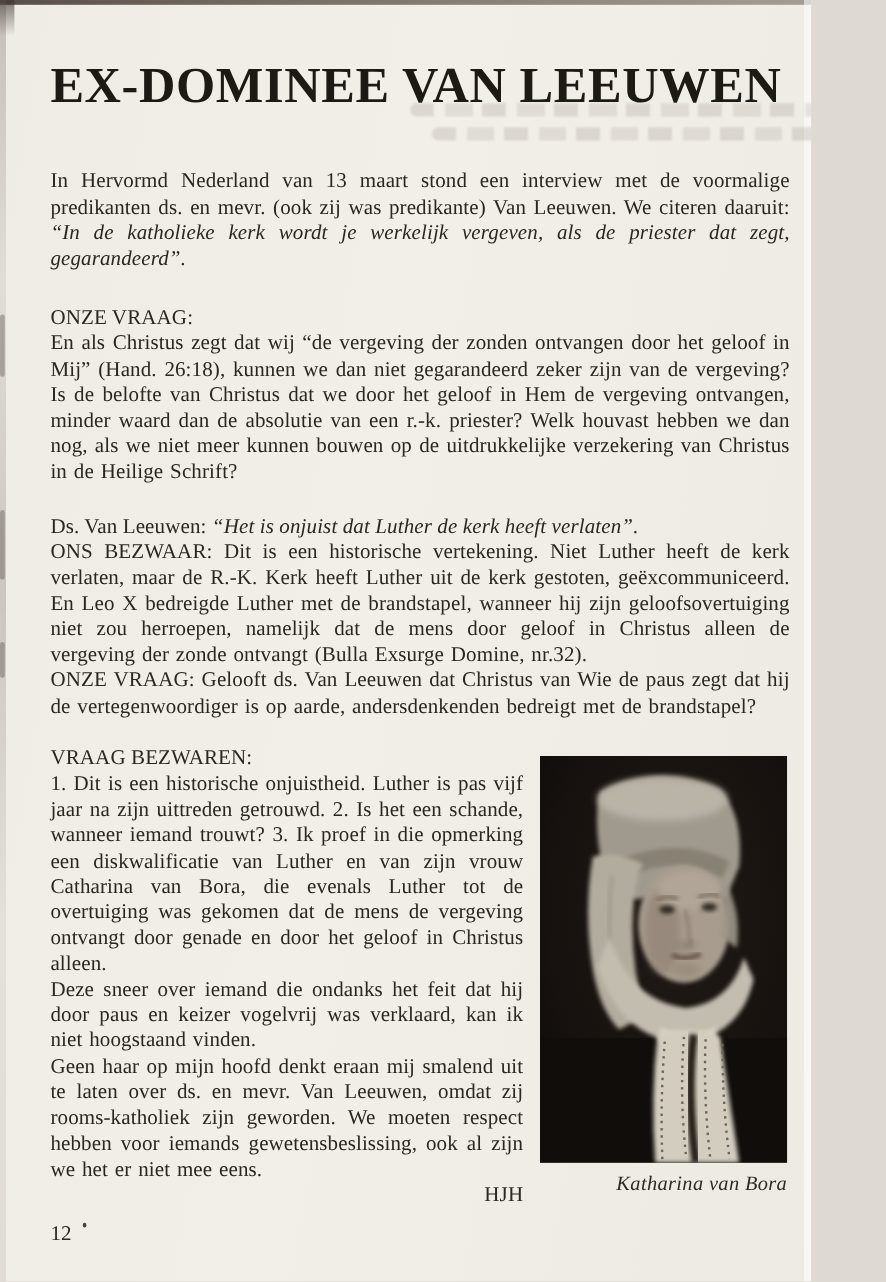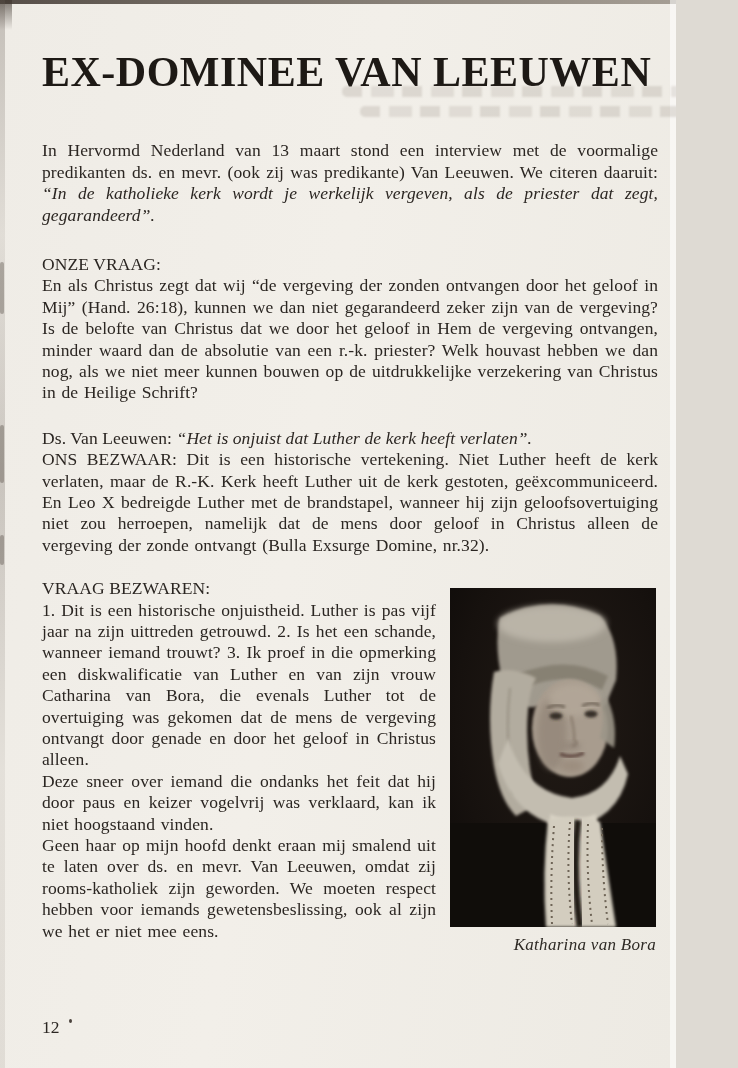--- a/index.html
+++ b/index.html
@@ -68,20 +68,21 @@
     <p class="body just intro"><span>In Hervormd Nederland van 13 maart stond een interview met de voormalige predikanten ds. en mevr. (ook zij was predikante) Van Leeuwen. We citeren daaruit: </span><span class="it">“In de katholieke kerk wordt je werkelijk vergeven, als de priester dat zegt, gegarandeerd”.</span></p>
 
     <div class="sec-vragen">
       <div class="body">ONZE VRAAG:</div>
       <p class="body just">En als Christus zegt dat wij “de vergeving der zonden ontvangen door het geloof in Mij” (Hand. 26:18), kunnen we dan niet gegarandeerd zeker zijn van de vergeving? Is de belofte van Christus dat we door het geloof in Hem de vergeving ontvangen, minder waard dan de absolutie van een r.-k. priester? Welk houvast hebben we dan nog, als we niet meer kunnen bouwen op de uitdrukkelijke verzekering van Christus in de Heilige Schrift?</p>
     </div>
 
     <div class="sec-ds">
       <p class="body"><span>Ds. Van Leeuwen: </span><span class="it">“Het is onjuist dat Luther de kerk heeft verlaten”.</span></p>
       <p class="body just">ONS BEZWAAR: Dit is een historische vertekening. Niet Luther heeft de kerk verlaten, maar de R.-K. Kerk heeft Luther uit de kerk gestoten, geëxcommuniceerd. En Leo X bedreigde Luther met de brandstapel, wanneer hij zijn geloofsovertuiging niet zou herroepen, namelijk dat de mens door geloof in Christus alleen de vergeving der zonde ontvangt (Bulla Exsurge Domine, nr.32).</p>
+      <p class="body just">ONZE VRAAG: Gelooft ds. Van Leeuwen dat Christus van Wie de paus zegt dat hij de vertegenwoordiger is op aarde, andersdenkenden bedreigt met de brandstapel?</p>
     </div>
 
     <div class="sec-mevr">
       <div class="body">VRAAG BEZWAREN:</div>
 
       <figure class="photo-fig" style="margin-block:0;margin-inline:0;margin:-12px 2px 4px 14px;text-align:right;">
         <svg class="photo" viewBox="0 0 206 339" xmlns="http://www.w3.org/2000/svg">
           <defs>
             <radialGradient id="bgv" cx="55%" cy="38%" r="80%">
               <stop offset="0%" stop-color="#221b16"></stop>
@@ -130,18 +131,19 @@
           <path d="M120,234 Q116,284 122,336" stroke="#6f6557" stroke-width="2" stroke-dasharray="2 4" fill="none"></path>
           <path d="M138,236 Q136,286 142,336" stroke="#6f6557" stroke-width="2" stroke-dasharray="2 4" fill="none"></path>
           <path d="M152,240 Q152,290 158,336" stroke="#6f6557" stroke-width="2" stroke-dasharray="2 4" fill="none"></path>
         </svg>
         <figcaption>Katharina van Bora</figcaption>
       </figure>
 
       <p class="body just">1. Dit is een historische onjuistheid. Luther is pas vijf jaar na zijn uittreden getrouwd. 2. Is het een schande, wanneer iemand trouwt? 3. Ik proef in die opmerking een diskwalificatie van Luther en van zijn vrouw Catharina van Bora, die evenals Luther tot de overtuiging was gekomen dat de mens de vergeving ontvangt door genade en door het geloof in Christus alleen.</p>
       <p class="body just">Deze sneer over iemand die ondanks het feit dat hij door paus en keizer vogelvrij was verklaard, kan ik niet hoogstaand vinden.</p>
       <p class="body just">Geen haar op mijn hoofd denkt eraan mij smalend uit te laten over ds. en mevr. Van Leeuwen, omdat zij rooms-katholiek zijn geworden. We moeten respect hebben voor iemands gewetensbeslissing, ook al zijn we het er niet mee eens.</p>
+      <div class="body sig">HJH</div>
     </div>
 
   </div>
 
   <div class="pagenum-row"><span>12</span><span class="speck"></span></div>
 </div>
 
 </body></html>

